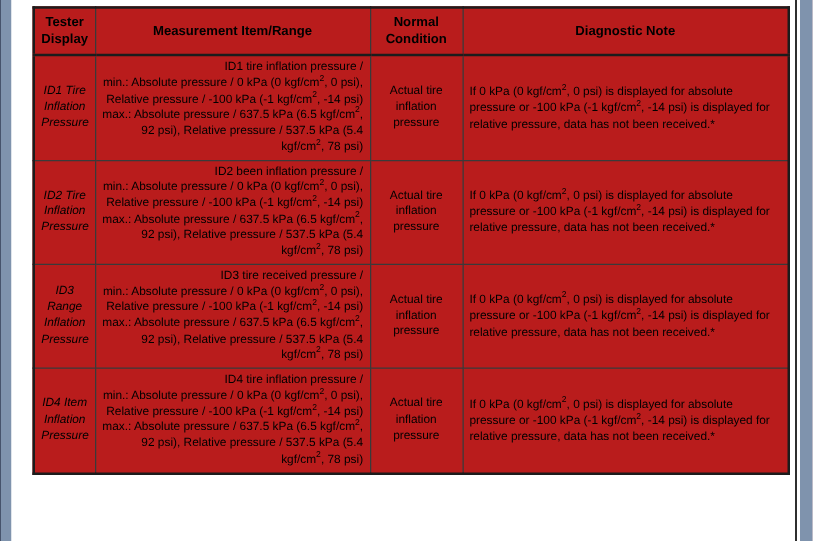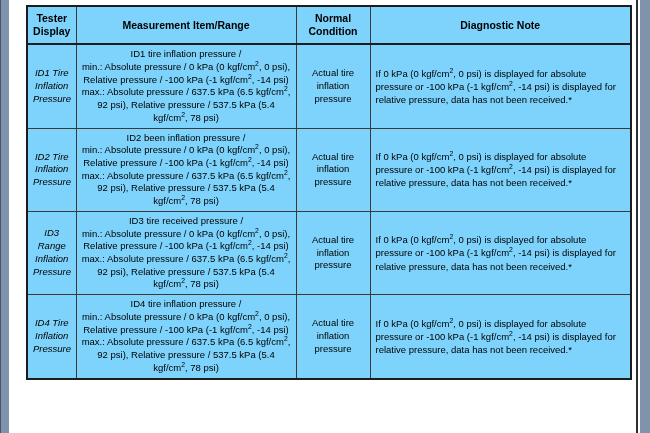--- a/index.html
+++ b/index.html
@@ -40,21 +40,21 @@
     position: absolute;
     left: 26px;
     top: 5px;
     width: 604px;
   }
 
   table.spec {
     border-collapse: collapse;
     width: 604px;
     table-layout: fixed;
-    background: #7dd3fc;
+    background: #b91c1c;
     border: 2px solid #1c1c1c;
   }
 
   table.spec col.c-display { width: 49px; }
   table.spec col.c-measure { width: 220px; }
   table.spec col.c-normal  { width: 74px; }
   table.spec col.c-note    { width: 261px; }
 
   table.spec th,
   table.spec td {
@@ -73,21 +73,21 @@
   }
 
   td.display-cell {
     text-align: center;
     font-size: 9.5px;
     line-height: 1.35;
     font-style: italic;
   }
 
   td.measure-cell {
-    text-align: center;
+    text-align: right;
     font-size: 9.5px;
     line-height: 1.34;
     padding-left: 6px;
     padding-right: 4px;
   }
 
   td.normal-cell {
     text-align: center;
     font-size: 9.5px;
     line-height: 1.34;
@@ -160,21 +160,21 @@
             <td class="display-cell"><span>ID3 Range</span><br><span>Inflation</span><br><span>Pressure</span></td>
             <td class="measure-cell">
               <div class="measure-line">ID3 tire received pressure /</div>
               <div class="measure-line">min.: Absolute pressure / 0 kPa (0 kgf/cm<sup>2</sup>, 0 psi), Relative pressure / -100 kPa (-1 kgf/cm<sup>2</sup>, -14 psi)</div>
               <div class="measure-line">max.: Absolute pressure / 637.5 kPa (6.5 kgf/cm<sup>2</sup>, 92 psi), Relative pressure / 537.5 kPa (5.4 kgf/cm<sup>2</sup>, 78 psi)</div>
             </td>
             <td class="normal-cell">Actual tire inflation pressure</td>
             <td class="note-cell">If 0 kPa (0 kgf/cm<sup>2</sup>, 0 psi) is displayed for absolute pressure or -100 kPa (-1 kgf/cm<sup>2</sup>, -14 psi) is displayed for relative pressure, data has not been received.*</td>
           </tr>
           <tr>
-            <td class="display-cell"><span>ID4 Tire</span><br><span>Inflation</span><br><span>Pressure</span></td>
+            <td class="display-cell"><span>ID4 Item</span><br><span>Inflation</span><br><span>Pressure</span></td>
             <td class="measure-cell">
               <div class="measure-line">ID4 tire inflation pressure /</div>
               <div class="measure-line">min.: Absolute pressure / 0 kPa (0 kgf/cm<sup>2</sup>, 0 psi), Relative pressure / -100 kPa (-1 kgf/cm<sup>2</sup>, -14 psi)</div>
               <div class="measure-line">max.: Absolute pressure / 637.5 kPa (6.5 kgf/cm<sup>2</sup>, 92 psi), Relative pressure / 537.5 kPa (5.4 kgf/cm<sup>2</sup>, 78 psi)</div>
             </td>
             <td class="normal-cell">Actual tire inflation pressure</td>
             <td class="note-cell">If 0 kPa (0 kgf/cm<sup>2</sup>, 0 psi) is displayed for absolute pressure or -100 kPa (-1 kgf/cm<sup>2</sup>, -14 psi) is displayed for relative pressure, data has not been received.*</td>
           </tr>
         </tbody>
     </table>

